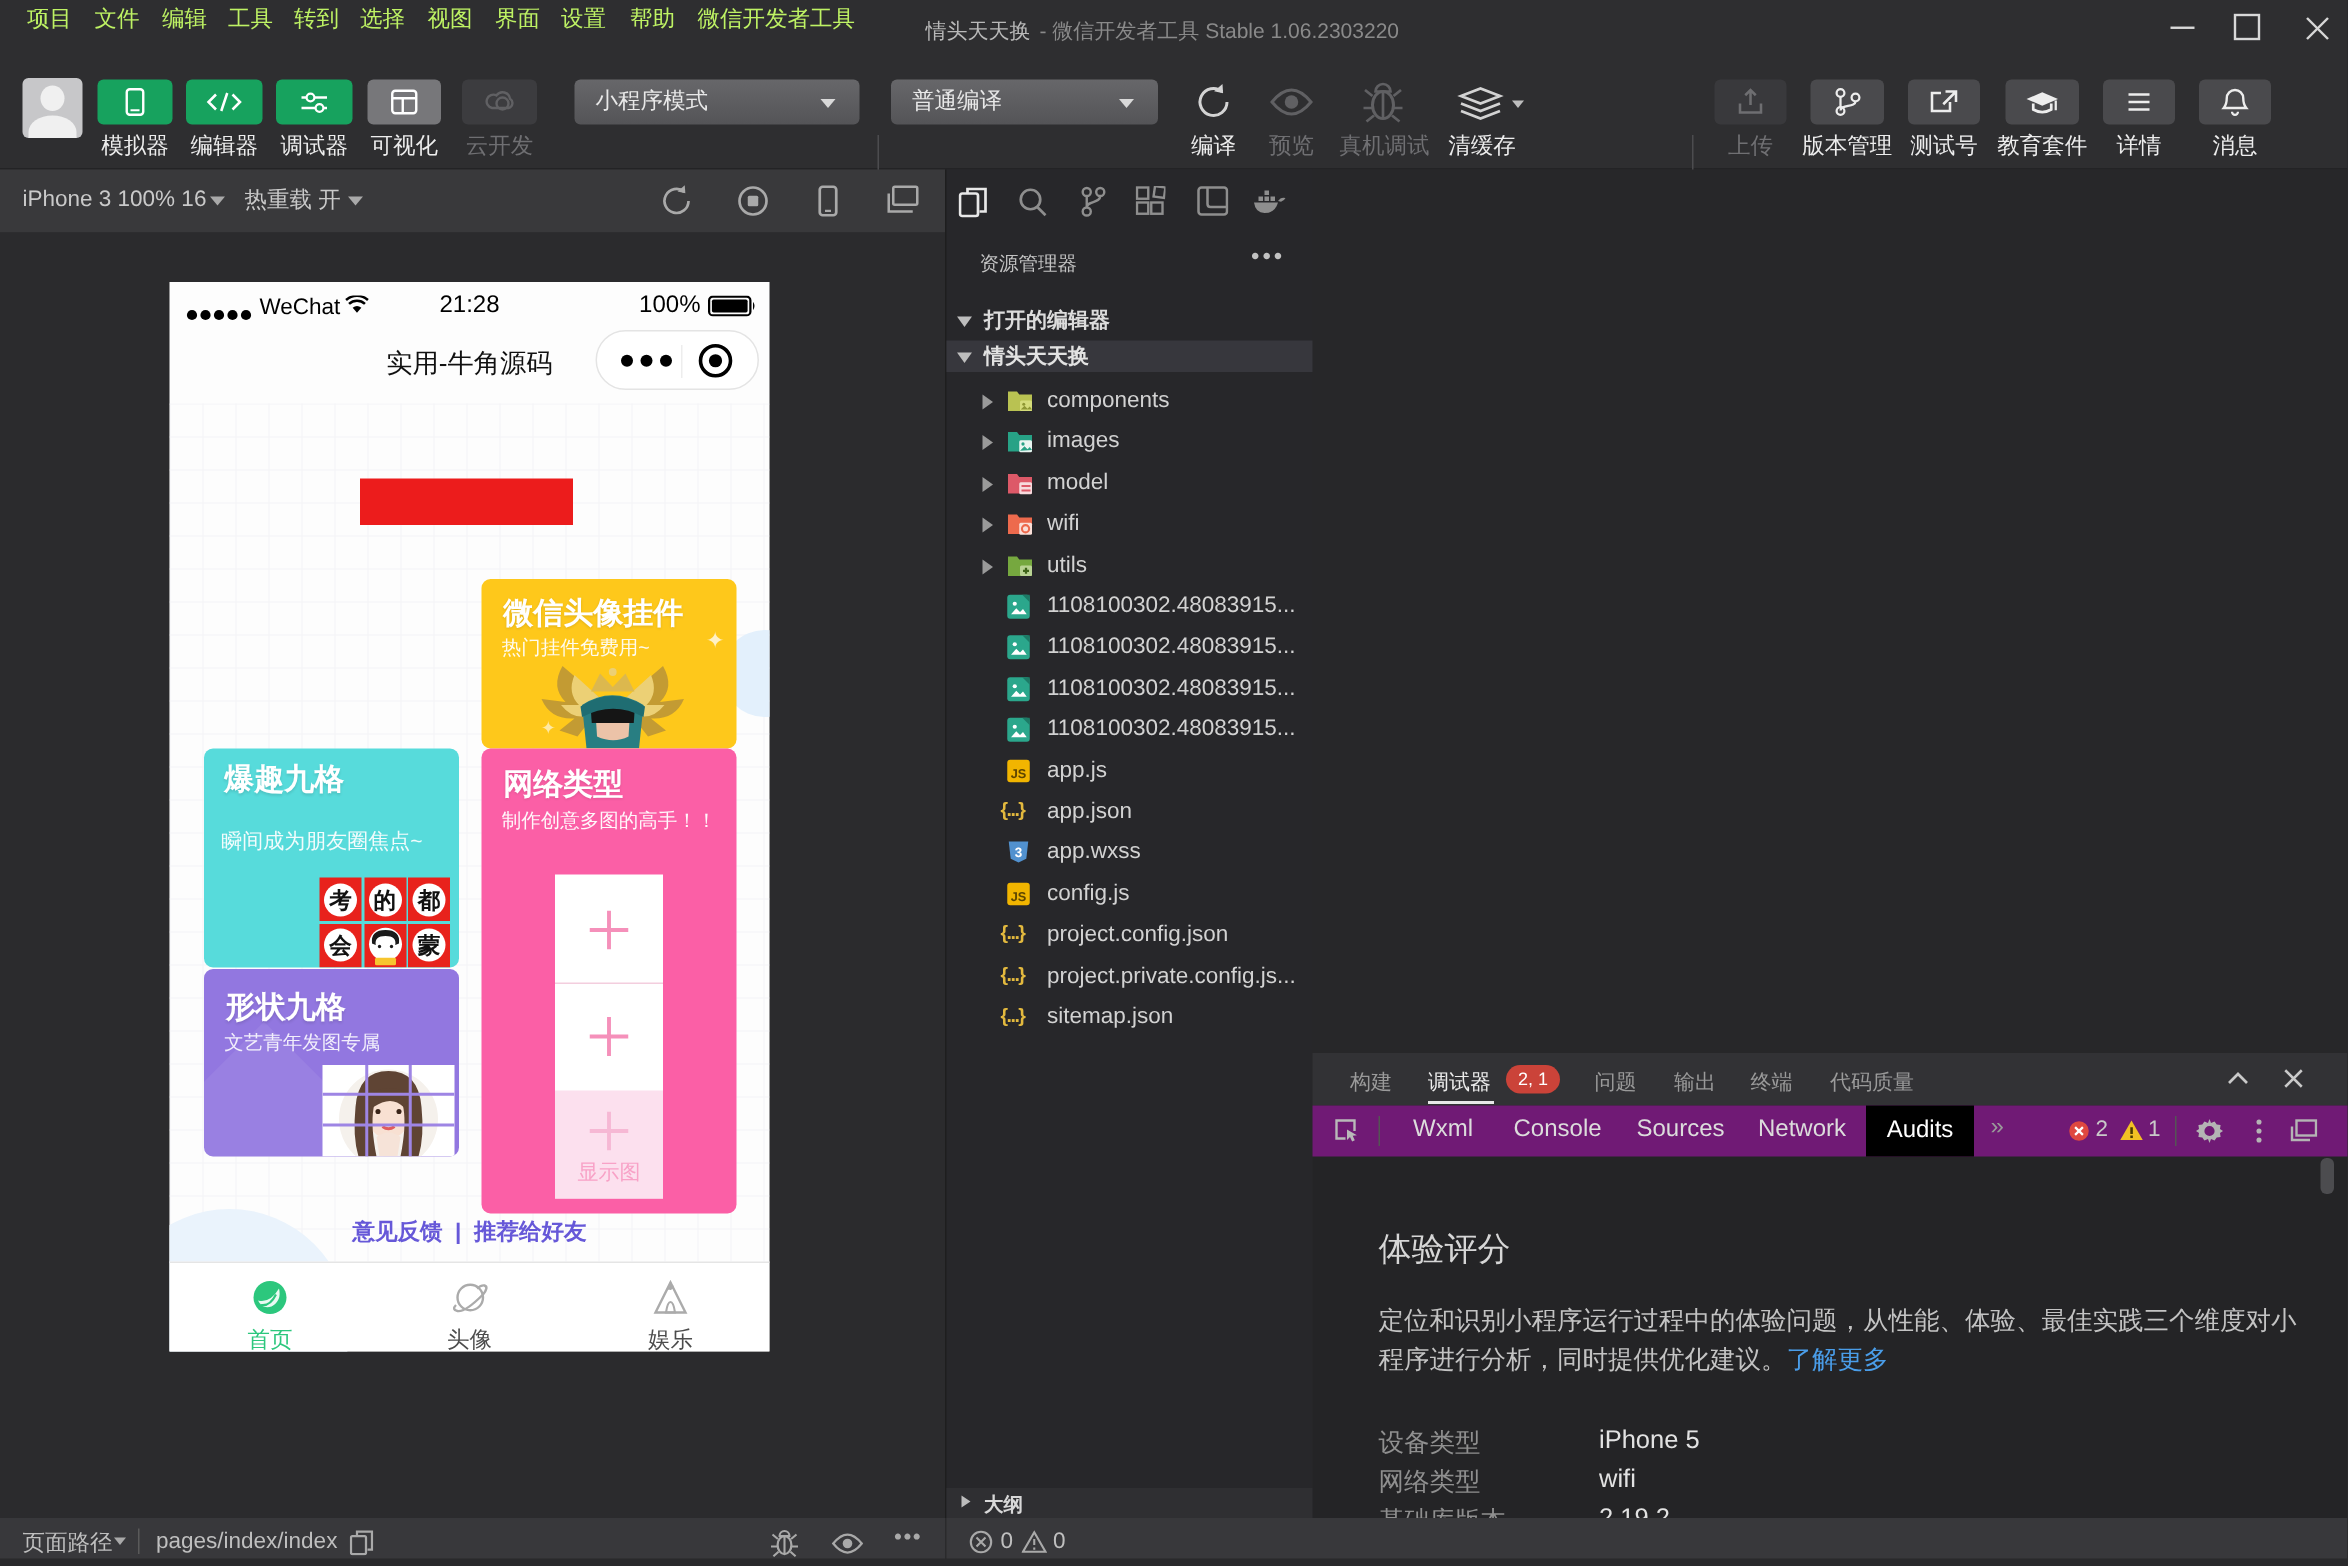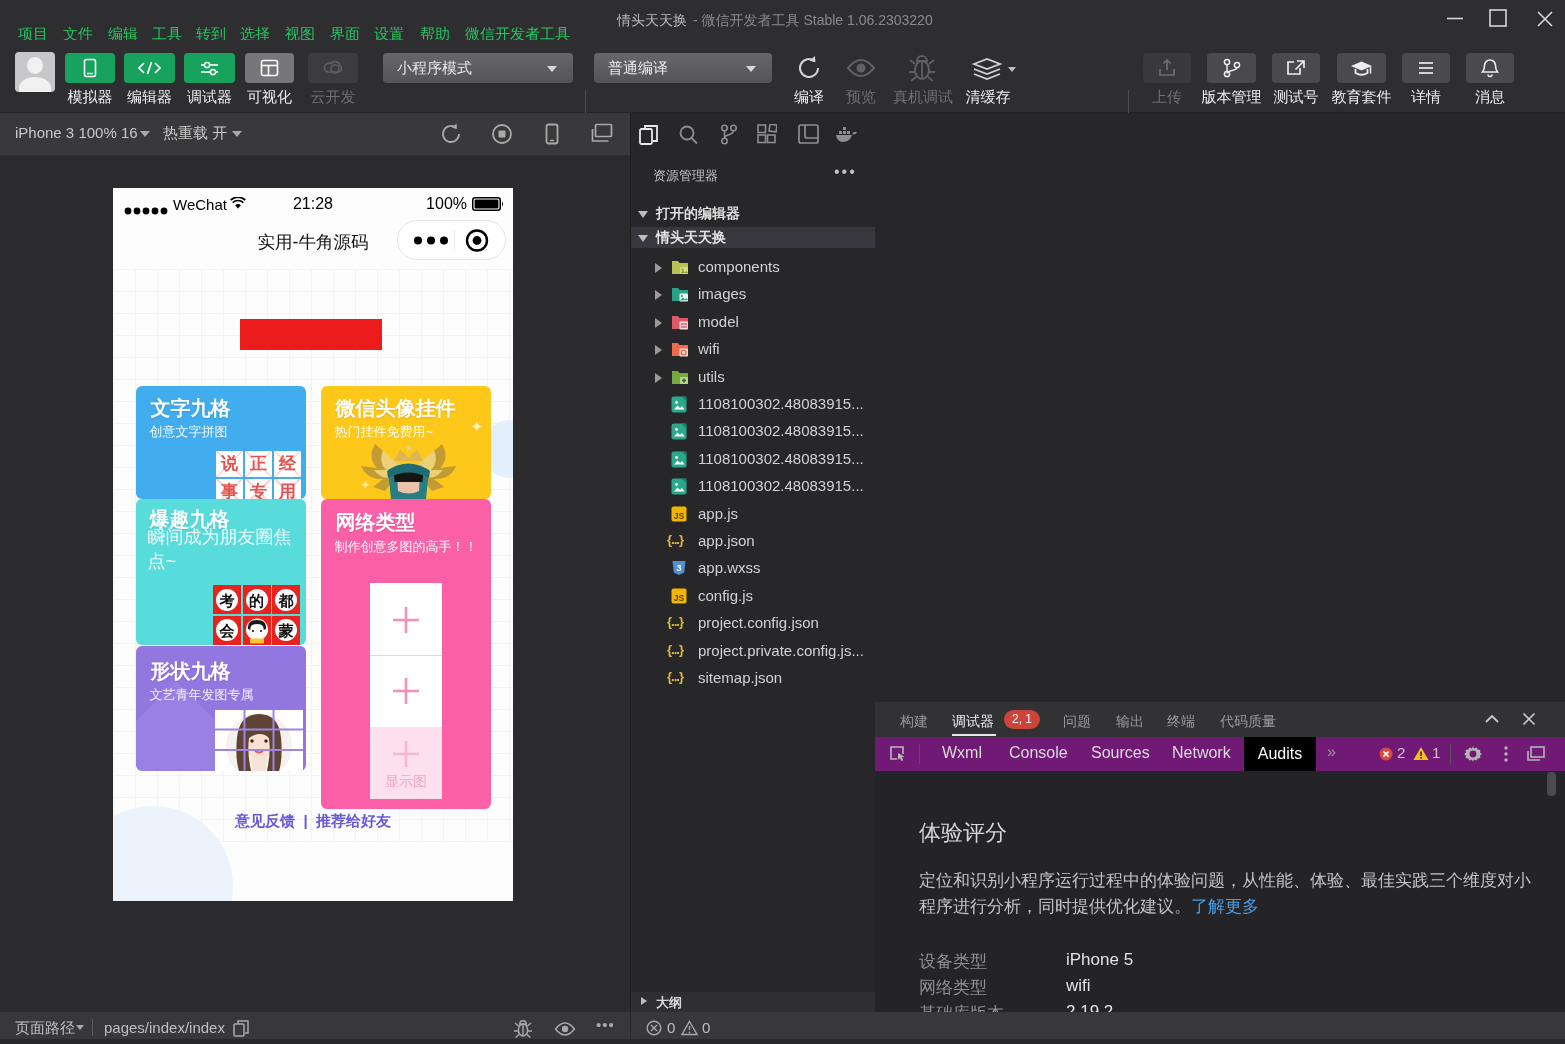--- a/index.html
+++ b/index.html
@@ -2,21 +2,21 @@
 <html><head>
 <meta charset="utf-8">
 <style>
 * { margin:0; padding:0; box-sizing:border-box; }
 html,body { width:1565px; height:1044px; overflow:hidden; background:#2b2b2d; }
 body { font-family:"Liberation Sans", sans-serif; position:relative; }
 .abs { position:absolute; }
 
 
 #titlebar { position:absolute; left:0; top:0; width:1565px; height:40px; background:#2e2e30; }
-#titlebar .menu { position:absolute; top:25px; font-size:15px; color:#22c55e; }
+#titlebar .menu { position:absolute; top:3px; font-size:15px; color:#bef264; }
 #titlebar .wtitle { position:absolute; top:12px; font-size:14px; color:#8a8a8a; }
 
 
 #toolbar { position:absolute; left:0; top:40px; width:1565px; height:73px; background:#2e2e30; border-bottom:1px solid #232325; }
 .tbtn { position:absolute; top:13px; height:30px; border-radius:4px; }
 .tlabel { position:absolute; top:48px; font-size:15px; color:#ededed; text-align:center; white-space:nowrap; }
 .green { background:#17a25e; }
 .greybtn { background:#77777a; }
 .dropdown { position:absolute; top:13px; height:30px; background:linear-gradient(#67676a,#545457); border-radius:4px; color:#e8e8e8; font-size:15px; line-height:30px; padding-left:14px; }
 .caret { position:absolute; top:13px; width:0; height:0; border-left:5px solid transparent; border-right:5px solid transparent; border-top:6px solid #d9d9d9; }
@@ -259,53 +259,41 @@
           <circle cx="33" cy="19.5" r="4" fill="#000"></circle>
           <circle cx="46" cy="19.5" r="4" fill="#000"></circle>
           <line x1="56.5" y1="9" x2="56.5" y2="31" stroke="#ededed" stroke-width="1"></line>
           <circle cx="79" cy="19.5" r="10" fill="none" stroke="#000" stroke-width="2.4"></circle>
           <circle cx="79" cy="19.5" r="4.4" fill="#000"></circle>
         </svg>
     </div>
 
     <div class="abs" style="left:127px;top:131px;width:142px;height:31px;background:#ec1c1c"></div>
 
-    <div class="abs" style="left:22.5px;top:198px;width:170px;height:113px;border-radius:6px;background:#41acee;overflow:hidden">
-      <div class="abs" style="left:15px;top:9px;font-size:20px;font-weight:bold;color:#fff;text-shadow:0 1px 2px rgba(0,0,0,.12)">文字九格</div>
-      <div class="abs" style="left:14px;top:37px;font-size:13px;color:rgba(255,255,255,.92)">创意文字拼图</div>
-      <div class="abs" style="left:80.5px;top:65px;width:86px;height:60px">
-        <div class="ztile" style="left:0;top:0">说</div>
-          <div class="ztile" style="left:29px;top:0">正</div>
-          <div class="ztile" style="left:58px;top:0">经</div>
-        <div class="ztile" style="left:0;top:27.5px">事</div>
-          <div class="ztile" style="left:29px;top:27.5px">专</div>
-          <div class="ztile" style="left:58px;top:27.5px">用</div>
-      </div>
-    </div>
     <div class="abs" style="left:207.5px;top:198px;width:170px;height:113px;border-radius:6px;background:#fec81b;overflow:hidden">
       <div class="abs" style="left:15px;top:9px;font-size:20px;font-weight:bold;color:#fff;text-shadow:0 1px 2px rgba(0,0,0,.12)">微信头像挂件</div>
       <div class="abs" style="left:14px;top:37px;font-size:13px;color:rgba(255,255,255,.92)">热门挂件免费用~</div>
       <div class="abs" style="left:150px;top:32px;color:rgba(255,255,255,.75);font-size:15px">✦</div>
       <div class="abs" style="left:40px;top:92px;color:rgba(255,255,255,.6);font-size:12px">✦</div>
       <svg class="abs" style="left:36px;top:56px" width="103" height="57" viewBox="0 0 103 57">
         <path d="M46 26 L18 2 q-8 14 2 24 l-16 -2 q6 14 22 13 l-10 8 12 4z" fill="#c39b33"></path>
         <path d="M57 26 L85 2 q8 14 -2 24 l16 -2 q-6 14 -22 13 l10 8 -12 4z" fill="#c39b33"></path>
         <path d="M47 27 L26 8 q-5 12 3 20 l-12 0 q8 10 18 7z" fill="#ecd075"></path>
         <path d="M56 27 L77 8 q5 12 -3 20 l12 0 q-8 10 -18 7z" fill="#ecd075"></path>
         <path d="M37 19 l6-12 8.5 9 8.5-9 6 12z" fill="#dcb84e"></path>
         <circle cx="51.5" cy="6" r="2.6" fill="#ecd075"></circle>
         <path d="M31 28 q20 -13 41 0 l-3 29 h-35z" fill="#287e82"></path>
         <path d="M40 33 q11 -7 23 0 l-1 16 q-10 5 -21 0z" fill="#ecc3a8"></path>
         <path d="M37 33 q14 -8 29 0 l-0.5 7 l-28 0z" fill="#151515"></path>
         <path d="M30 29 q21 -14 43 0 l-1 7 q-20 -11 -41 0z" fill="#1f6d72"></path>
       </svg>
     </div>
     <div class="abs" style="left:22.5px;top:311px;width:170px;height:146px;border-radius:6px;background:#57dbdb;overflow:hidden">
       <div class="abs" style="left:14px;top:7px;font-size:20px;font-weight:bold;color:#fff;text-shadow:0 1px 2px rgba(0,0,0,.12)">爆趣九格</div>
-      <div class="abs" style="left:12px;top:26px;font-size:18px;color:rgba(255,255,255,.92)">瞬间成为朋友圈焦点~</div>
+      <div class="abs" style="left:12px;top:53px;font-size:14px;color:rgba(255,255,255,.92)">瞬间成为朋友圈焦点~</div>
       <div class="abs" style="left:77.5px;top:86px;width:88px;height:61px">
         <div class="rtile" style="left:0;top:0">
             <span>考</span>
           </div>
         <div class="rtile" style="left:29.5px;top:0">
             <span>的</span>
           </div>
         <div class="rtile" style="left:59px;top:0">
             <span>都</span>
           </div>
@@ -365,20 +353,39 @@
           <line x1="29.5" y1="0" x2="29.5" y2="61" stroke="#9e85e4" stroke-width="2"></line>
           <line x1="58.5" y1="0" x2="58.5" y2="61" stroke="#9e85e4" stroke-width="2"></line>
           <line x1="0" y1="19.5" x2="88" y2="19.5" stroke="#9e85e4" stroke-width="2"></line>
           <line x1="0" y1="40" x2="88" y2="40" stroke="#9e85e4" stroke-width="2"></line>
         </svg>
       </div>
     </div>
 
     <div class="abs" style="left:0;top:624px;width:400px;text-align:center;font-size:15px;color:#6658d8;font-weight:bold">意见反馈&nbsp;&nbsp;|&nbsp;&nbsp;推荐给好友</div>
 
+    <div class="abs" style="left:0;top:653px;width:400px;height:60px;background:#fff;border-top:1px solid #e5e5e5">
+      <svg class="abs" style="left:55px;top:11px" width="24" height="24" viewBox="0 0 24 24">
+        <circle cx="12" cy="12" r="11" fill="#2cc77d"></circle>
+        <path d="M4 14 q8 2 14 -8 q2 8 -5 12 q-6 2 -9 -4z" fill="#fff" opacity=".9"></path>
+        <path d="M6 17 q6 1 10 -7" fill="none" stroke="#2cc77d" stroke-width="1.4"></path>
+      </svg>
+      <div class="abs" style="left:37px;top:42px;width:60px;text-align:center;font-size:15px;color:#2cc77d">首页</div>
+      <svg class="abs" style="left:188px;top:11px" width="25" height="24" viewBox="0 0 25 24">
+        <circle cx="12.5" cy="12" r="8.5" fill="none" stroke="#ababab" stroke-width="1.6"></circle>
+        <path d="M3 17 q-3 3 1 4 q5 1 17 -11 q4 -5 1 -6 q-2 -0.5 -5 2" fill="none" stroke="#ababab" stroke-width="1.6"></path>
+      </svg>
+      <div class="abs" style="left:170px;top:42px;width:60px;text-align:center;font-size:15px;color:#4c4c4c">头像</div>
+      <svg class="abs" style="left:322px;top:11px" width="24" height="24" viewBox="0 0 24 24">
+        <path d="M12 2 L22 22 L2 22 z" fill="none" stroke="#ababab" stroke-width="1.6"></path>
+        <path d="M12 2 L12 7 M12 22 l-3 0 q1 -7 3 -7 q2 0 3 7 z" fill="none" stroke="#ababab" stroke-width="1.4"></path>
+        <path d="M10 5 l4 -1 l0 2 l-4 1z" fill="#ababab"></path>
+      </svg>
+      <div class="abs" style="left:304px;top:42px;width:60px;text-align:center;font-size:15px;color:#4c4c4c">娱乐</div>
+    </div>
   </div>
 </div>
 <div id="explorer">
 
   <svg class="abs" style="left:8px;top:11px" width="20" height="22" viewBox="0 0 20 22">
       <rect x="1" y="5" width="12" height="15" rx="1.5" fill="none" stroke="#e8e8e8" stroke-width="1.8"></rect>
       <path d="M6 5 V2 h12 v15 h-4" fill="none" stroke="#e8e8e8" stroke-width="1.8"></path>
     </svg>
   <svg class="abs" style="left:47px;top:11px" width="21" height="21" viewBox="0 0 21 21">
       <circle cx="9" cy="9" r="6.5" fill="none" stroke="#8e8e8e" stroke-width="1.8"></circle>

